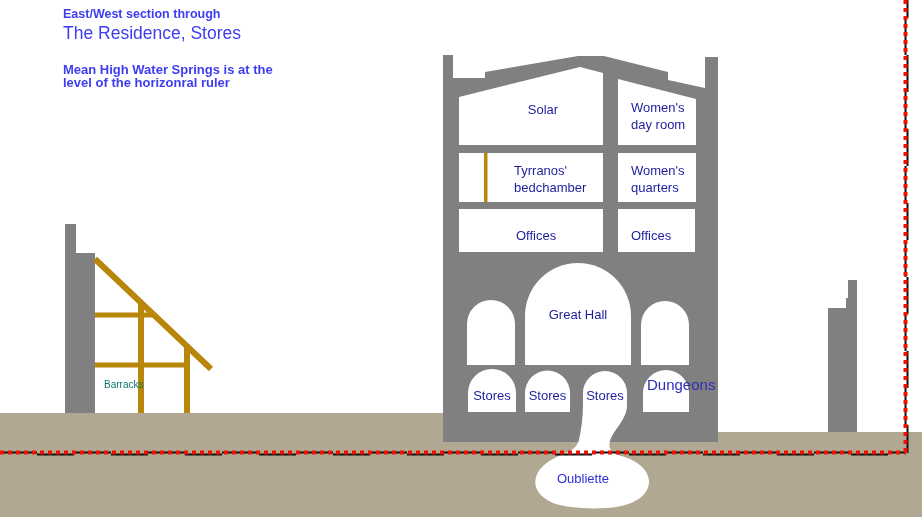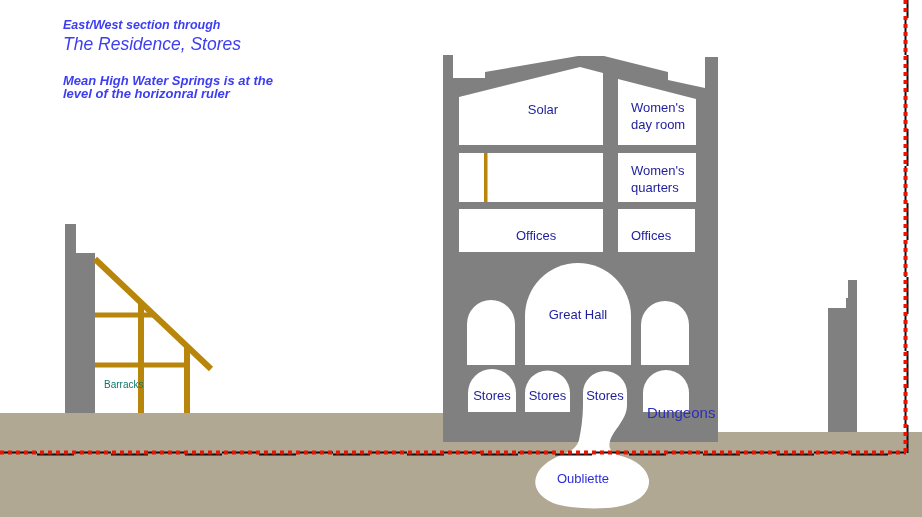--- a/index.html
+++ b/index.html
@@ -28,21 +28,21 @@
   .rline-black{stroke:var(--ruler-black);stroke-width:2;fill:none;}
   .rline-red{stroke:var(--ruler-red);stroke-width:4;stroke-dasharray:4 4;fill:none;}
   .lbl{
     position:absolute;font-size:13px;line-height:17px;color:var(--label-navy);
     white-space:pre-line;
   }
   .lbl.center{text-align:center;}
   .lbl.dungeons{font-size:15px;color:var(--dungeons-blue);}
   .lbl.oubliette{color:var(--oubliette-blue);}
   .lbl.barracks{font-weight:normal;font-size:10px;color:#0f766e;}
-  .hdr{position:absolute;left:63px;top:18px;color:var(--header-blue);font-style:italic;}
+  .hdr{position:absolute;left:63px;top:7px;color:var(--header-blue);}
   .hdr-line1{font-size:12.5px;font-weight:bold;line-height:15px;}
   .hdr-title{font-size:17.5px;font-weight:normal;line-height:21px;margin-top:1px;}
   .hdr-note{font-size:13px;font-weight:bold;line-height:13px;margin-top:19px;white-space:pre-line;}
 </style>
 </head>
 <body>
 
 <div class="stage">
 
   <svg viewBox="0 0 922 517" aria-hidden="true">
@@ -98,25 +98,27 @@
   <div class="hdr">
     <div class="hdr-line1">East/West section through</div>
     <div class="hdr-title">The Residence, Stores</div>
     <div class="hdr-note">Mean High Water Springs is at the
 level of the horizonral ruler</div>
   </div>
 
   <div class="lbl center" style="left:459px;top:101px;width:168px">Solar</div>
   <div class="lbl" style="left:631px;top:99px">Women's
 day room</div>
+  <div class="lbl" style="left:514px;top:162px">Tyrranos'
+bedchamber</div>
   <div class="lbl" style="left:631px;top:162px">Women's
 quarters</div>
   <div class="lbl" style="left:516px;top:227px">Offices</div>
   <div class="lbl" style="left:631px;top:227px">Offices</div>
   <div class="lbl center" style="left:528px;top:306px;width:100px">Great Hall</div>
   <div class="lbl center" style="left:468px;top:387px;width:48px">Stores</div>
   <div class="lbl center" style="left:525px;top:387px;width:45px">Stores</div>
   <div class="lbl center" style="left:583px;top:387px;width:44px">Stores</div>
-  <div class="lbl dungeons" style="left:647px;top:404px">Dungeons</div>
+  <div class="lbl dungeons" style="left:647px;top:376px">Dungeons</div>
   <div class="lbl oubliette center" style="left:530px;top:470px;width:106px">Oubliette</div>
   <div class="lbl barracks" style="left:104px;top:376px">Barracks</div>
 
 </div>
 
 </body></html>

